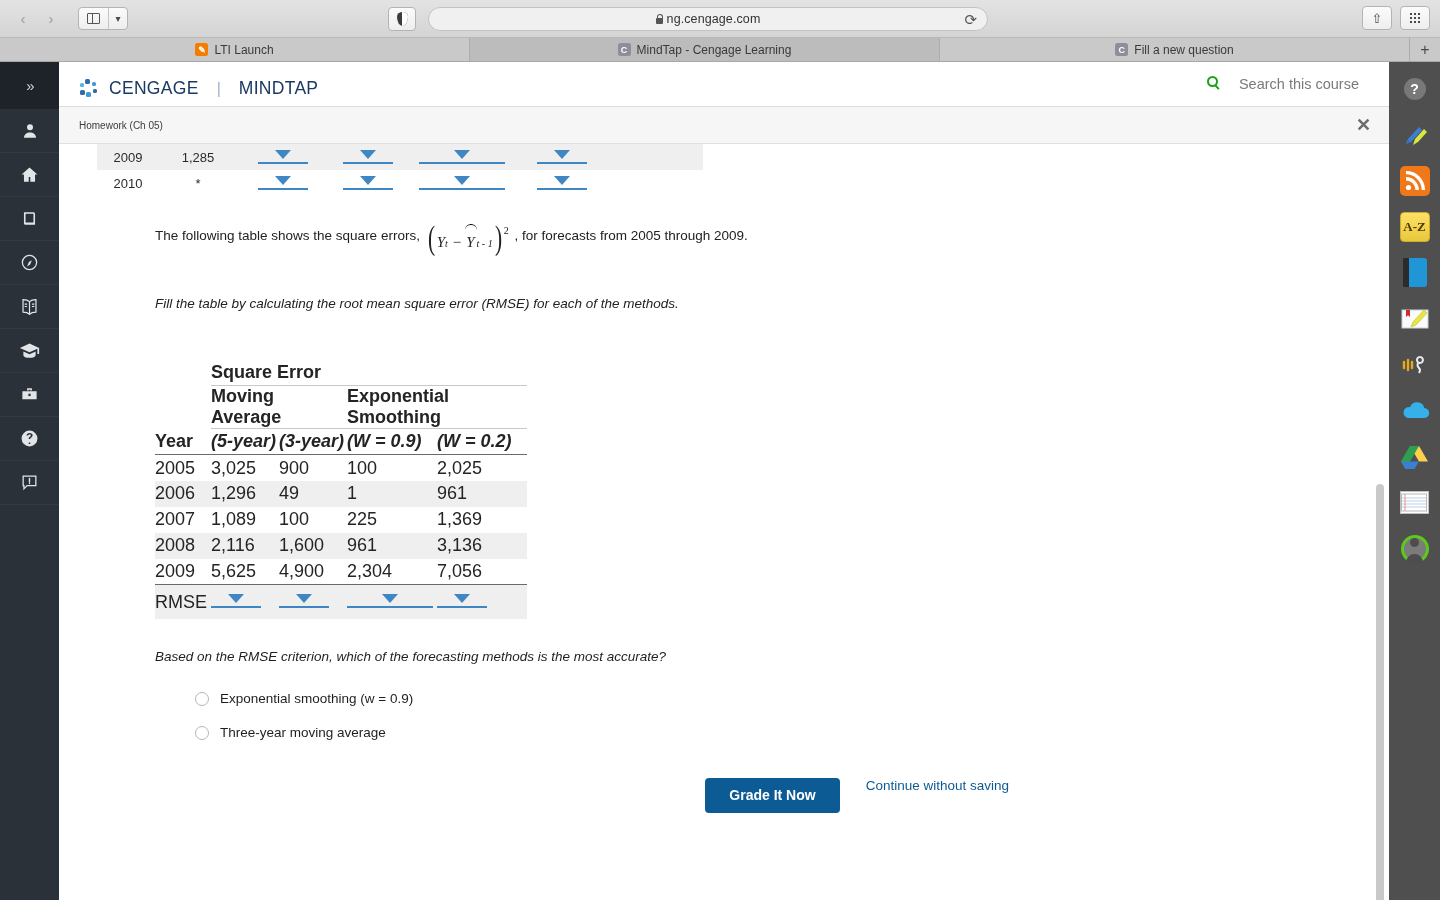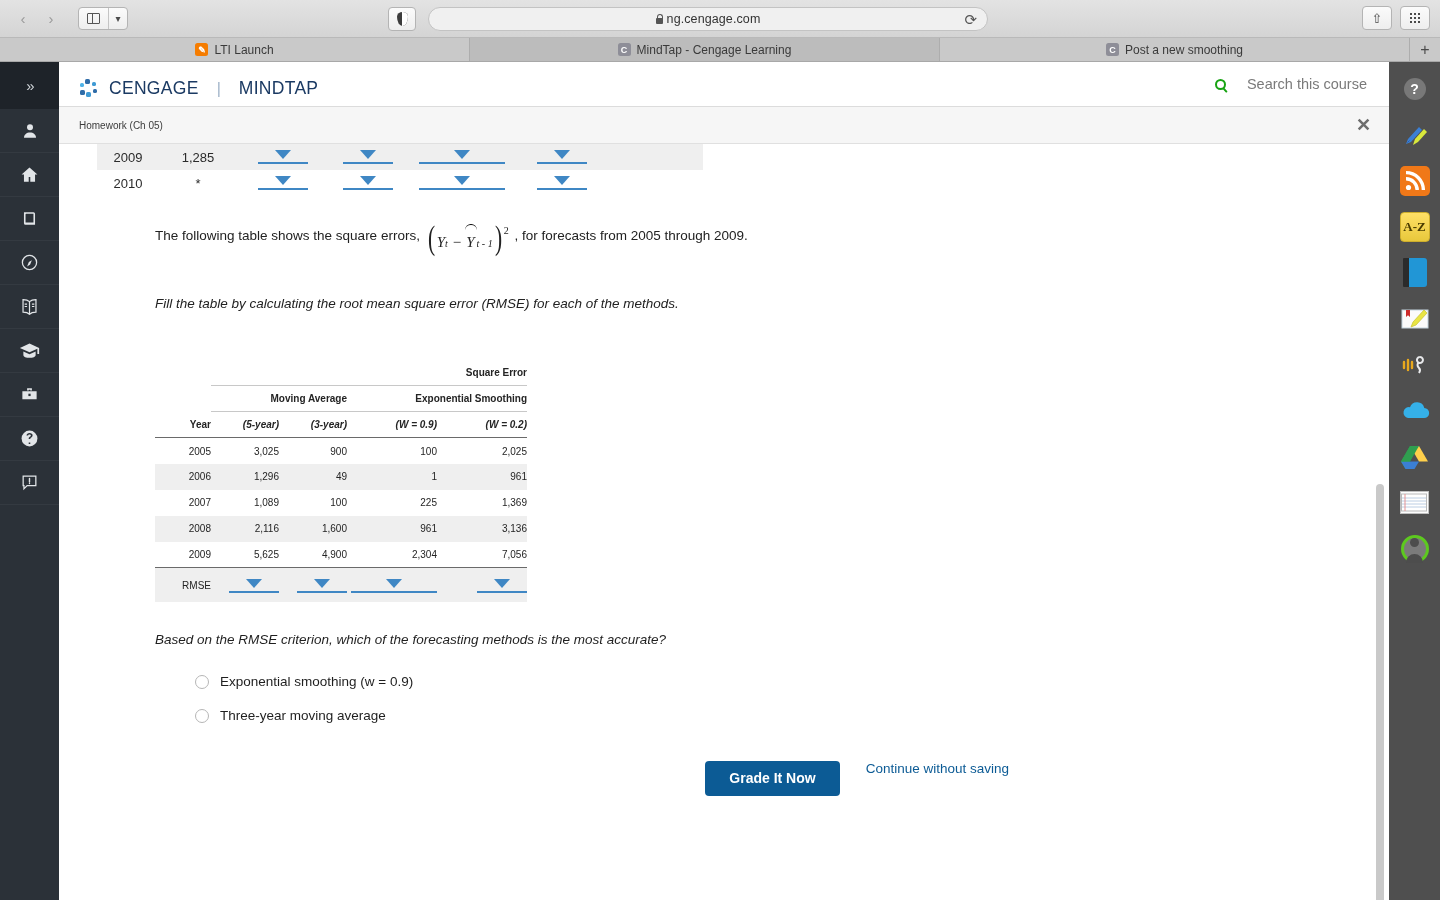--- a/index.html
+++ b/index.html
@@ -161,22 +161,22 @@
     position: relative; flex: none;
   }
   .logo-wrap { display: flex; align-items: center; gap: 10px; margin-top: 9px; }
   .cengage-mark { width: 20px; height: 20px; position: relative; }
   .cengage-mark i {
     position: absolute; border-radius: 1.6px; display: block;
   }
   .logo-text { font-size: 17.5px; color: #1b3a63; letter-spacing: 0.3px; }
   .logo-div { color: #9fb2c8; margin: 0 8px; font-weight: 300; }
   .search-course {
-    position: absolute; right: 22px; top: 50%; transform: translateY(-50%);
-    display: flex; align-items: center; gap: 21px;
+    position: absolute; right: 30px; top: 50%; transform: translateY(-50%);
+    display: flex; gap: 21px;
     font-size: 14.5px; color: #7a7a7a;
   }
   .search-ring {
     width: 11px; height: 11px; border: 2.2px solid #17a312; border-radius: 50%;
     position: relative; display: block;
   }
   .search-ring:after {
     content: ""; position: absolute; width: 2.2px; height: 6px;
     background: #17a312; right: -2.5px; bottom: -5px;
     transform: rotate(-42deg); border-radius: 1px;
@@ -249,21 +249,21 @@
   }
   .expo {
     font-size: 10px; font-style: normal; position: relative; top: -1px;
     font-family: "Liberation Serif", serif;
   }
 
   
   .se-wrap { margin-top: 46px; padding-left: 0px; }
   .se-table { border-collapse: collapse; margin-left: 58px; }
   .se-table th, .se-table td {
-    font-size: 10px; color: #242424; text-align: right;
+    font-size: 18px; color: #242424; text-align: left;
     padding: 0; height: 26px; vertical-align: middle;
   }
   .se-table .c-year { width: 56px; }
   .se-table .c-d    { width: 68px; }
   .se-table .c-e    { width: 90px; }
   .se-table .c-f    { width: 90px; }
   .hdr-sq {
     font-weight: bold; font-size: 13px; padding-bottom: 2px;
     border-bottom: 1px solid #c8c8c8;
   }
@@ -409,21 +409,21 @@
     <div class="chrome-tab">
       <span class="tab-favicon fav-lti"></span>
       <span>LTI Launch</span>
     </div>
     <div class="chrome-tab active">
       <span class="tab-favicon fav-c">C</span>
       <span>MindTap - Cengage Learning</span>
     </div>
     <div class="chrome-tab">
       <span class="tab-favicon fav-c">C</span>
-      <span>Post a new smoothing</span>
+      <span>Fill a new question</span>
     </div>
     <div class="newtab-btn">+</div>
   </div>
 </div>
 
 <div class="app">
 
   <div class="left-nav">
     <div class="left-nav-top">»</div>
 

